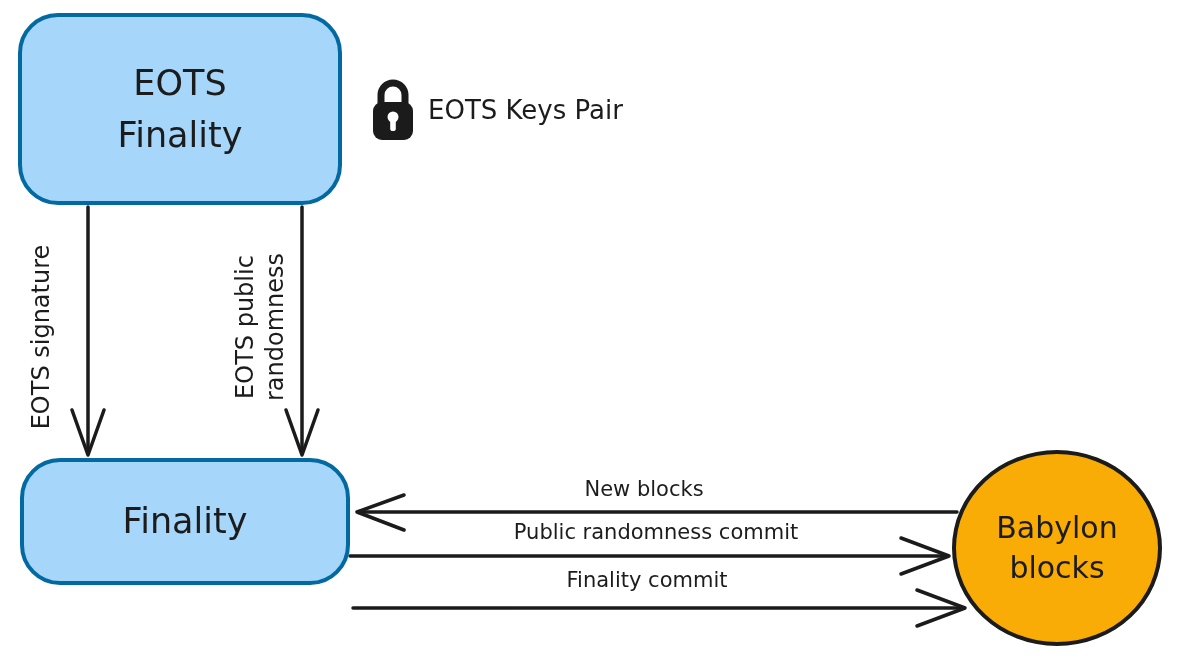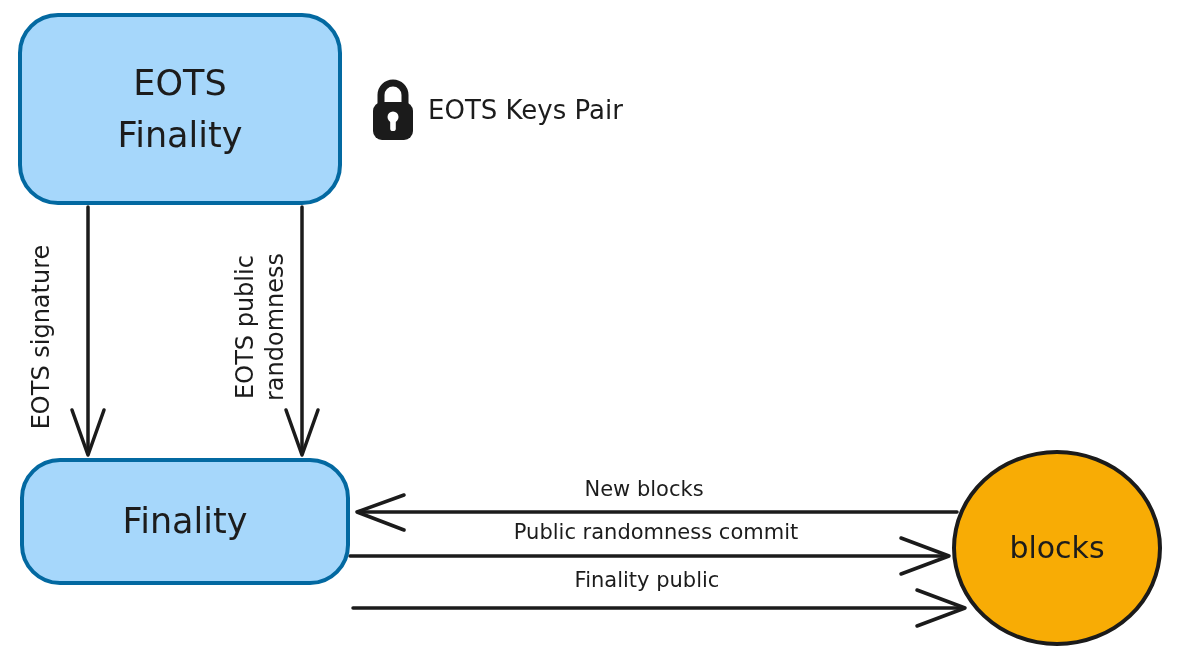--- a/index.html
+++ b/index.html
@@ -122,20 +122,21 @@
   <div class="vlabel" id="label-eots-public-randomness">
     <div>EOTS public</div>
     <div>randomness</div>
   </div>
 
   <div class="node box" id="finality-provider">
     <div>Finality</div>
   </div>
 
   <div class="node" id="babylon-chain">
+    <div>Babylon</div>
     <div>blocks</div>
   </div>
 
   <div class="hlabel" id="label-new-blocks">New blocks</div>
   <div class="hlabel" id="label-public-randomness-commit">Public randomness commit</div>
-  <div class="hlabel" id="label-finality-votes">Finality public</div>
+  <div class="hlabel" id="label-finality-votes">Finality commit</div>
 
 </div>
 
 </body></html>

